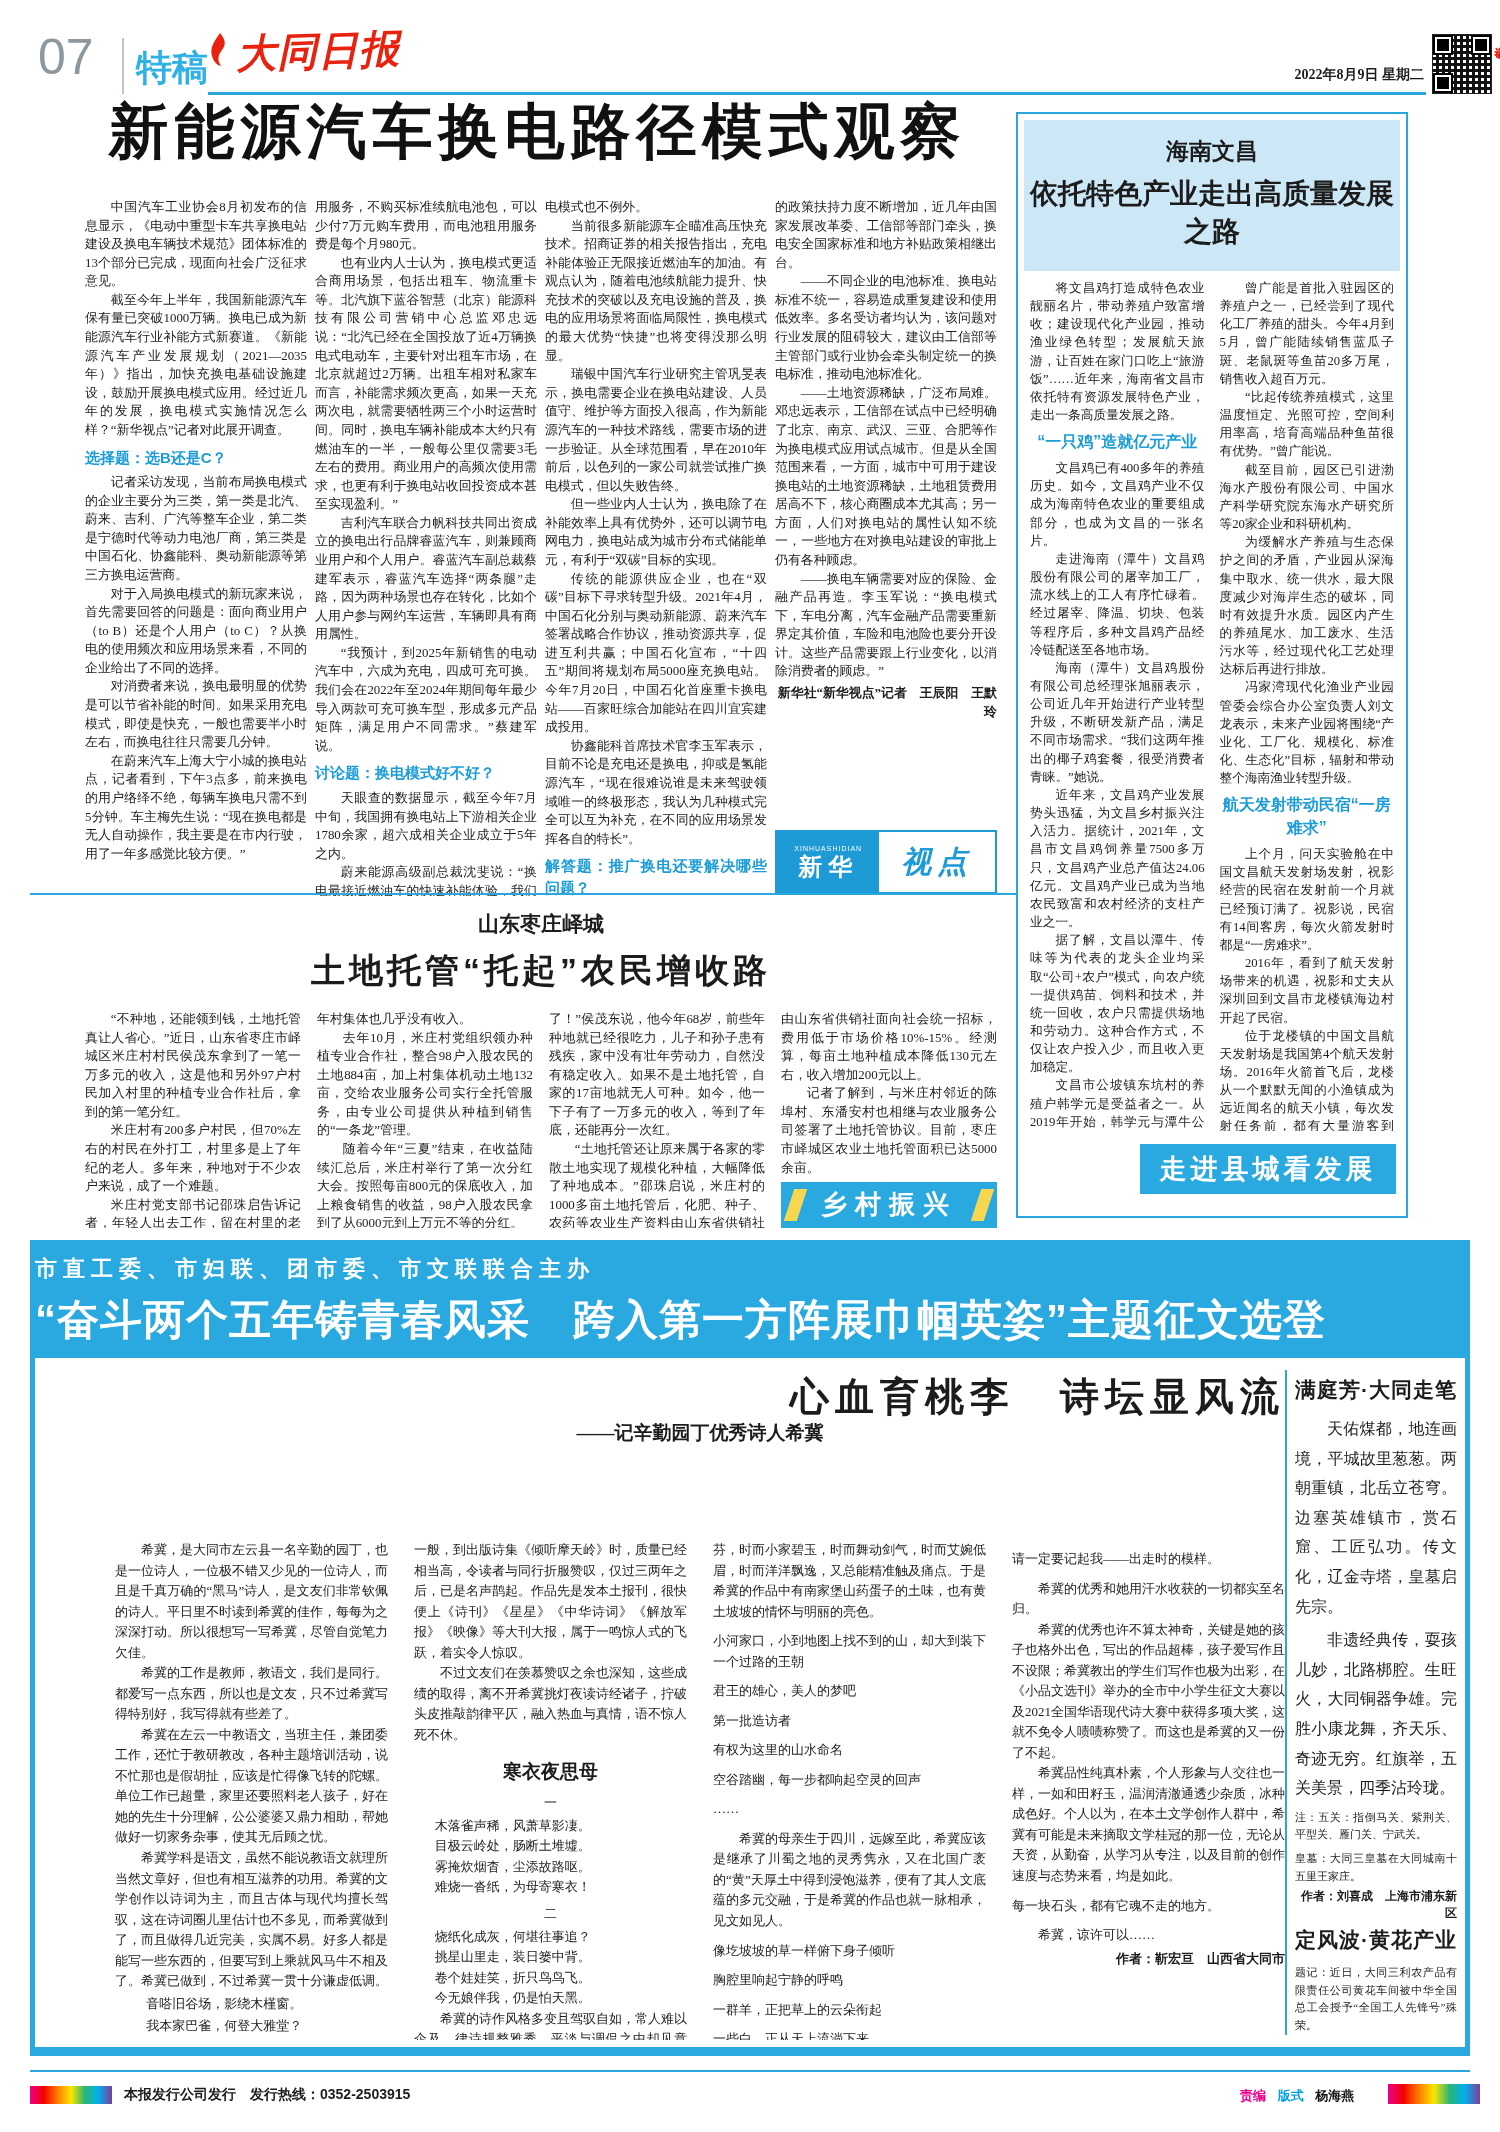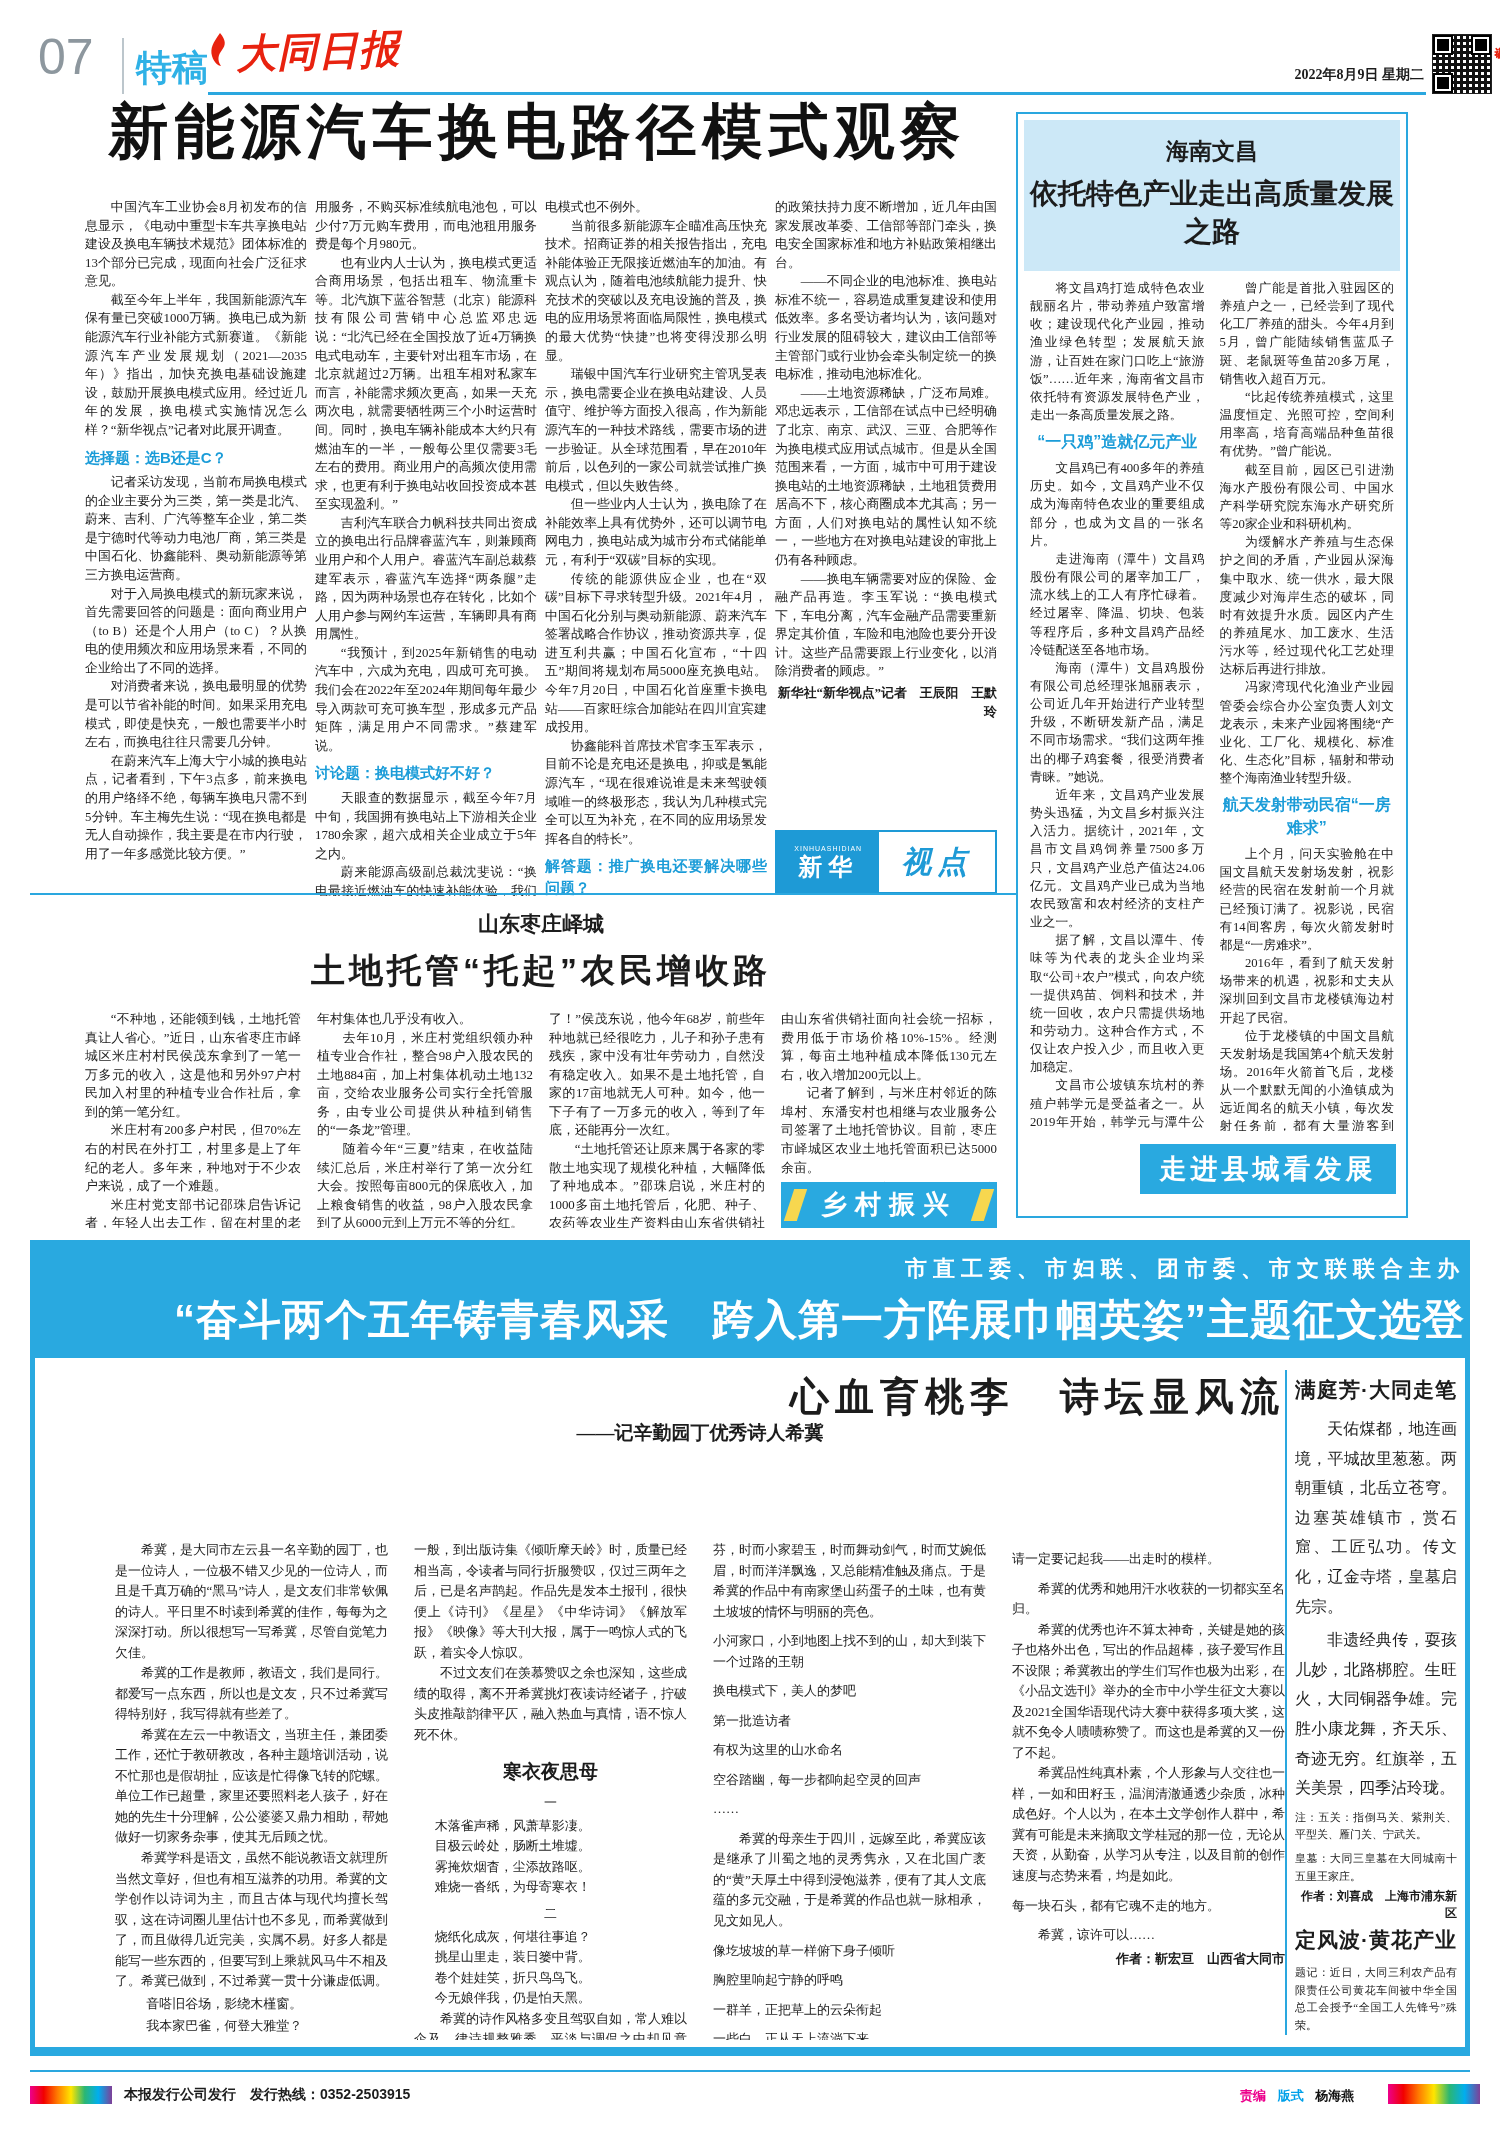--- a/index.html
+++ b/index.html
@@ -66,21 +66,21 @@
   .sd-title{font-size:34px;font-weight:bold;letter-spacing:4px;margin-top:10px;font-family:"Liberation Sans","DejaVu Sans",sans-serif;}
   .sd-cols{position:absolute;left:85px;top:1010px;width:912px;height:218px;gap:16px;font-size:12.9px;line-height:1.44;}
   .xczx{position:absolute;left:0;right:0;bottom:0;height:46px;background:#29a9e0;color:#fff;display:flex;align-items:center;
         justify-content:center;font-size:26px;font-weight:bold;letter-spacing:8px;font-family:"Liberation Sans","DejaVu Sans",sans-serif;}
   .xczx::before,.xczx::after{content:"";position:absolute;top:7px;width:13px;height:32px;background:#f7d74f;transform:skewX(-18deg);}
   .xczx::before{left:8px;}.xczx::after{right:8px;}
 
   
   .essay{position:absolute;left:30px;top:1240px;width:1440px;height:816px;box-sizing:border-box;background:#fff;
          border-left:5px solid #29a9e0;border-right:5px solid #29a9e0;border-bottom:9px solid #29a9e0;}
-  .banner{height:118px;background:#29a9e0;color:#fff;text-align:right;padding-top:14px;box-sizing:border-box;
+  .banner{height:118px;background:#29a9e0;color:#fff;text-align:left;padding-top:14px;box-sizing:border-box;
           font-family:"Liberation Sans","DejaVu Sans",sans-serif;}
   .banner-org{font-size:22px;font-weight:bold;letter-spacing:6px;}
   .banner-big{font-size:42px;font-weight:bold;letter-spacing:1px;margin-top:8px;}
   .essay-title{position:absolute;left:80px;top:130px;width:1170px;text-align:right;font-size:39px;font-weight:bold;
                letter-spacing:6px;font-family:"Liberation Sans","DejaVu Sans",sans-serif;}
   .essay-sub{position:absolute;left:80px;top:180px;width:1170px;text-align:center;font-size:19px;font-weight:bold;}
   .essay-cols{position:absolute;left:80px;top:300px;width:1170px;height:500px;gap:26px;font-size:13px;line-height:1.58;}
   .ev-div{position:absolute;right:178px;top:130px;bottom:12px;width:2px;background:#2aa7df;}
   .sidebar{position:absolute;right:8px;top:132px;bottom:8px;width:162px;overflow:hidden;text-align:justify;}
   .sidebar .b-credit{font-size:12px;}
@@ -256,21 +256,21 @@
           <div class="b-stanza">二</div>
           <div class="b-vline">烧纸化成灰，何堪往事追？</div>
           <div class="b-vline">挑星山里走，装日篓中背。</div>
           <div class="b-vline">卷个娃娃笑，折只鸟鸟飞。</div>
           <div class="b-vline">今无娘伴我，仍是怕天黑。</div>
           <div class="b-p">希冀的诗作风格多变且驾驭自如，常人难以企及。律诗规整雅秀，平淡与调侃之中却见意境。其诗文字时而清奇峻美，时而泥土芳</div>
         </div>
       <div class="col">
           <div class="b-cont">芬，时而小家碧玉，时而舞动剑气，时而艾婉低眉，时而洋洋飘逸，又总能精准触及痛点。于是希冀的作品中有南家堡山药蛋子的土味，也有黄土坡坡的情怀与明丽的亮色。</div>
           <div class="b-verse">小河家口，小到地图上找不到的山，却大到装下一个过路的王朝</div>
-          <div class="b-verse">换电模式下，美人的梦吧</div>
+          <div class="b-verse">君王的雄心，美人的梦吧</div>
           <div class="b-verse">第一批造访者</div>
           <div class="b-verse">有权为这里的山水命名</div>
           <div class="b-verse">空谷踏幽，每一步都响起空灵的回声</div>
           <div class="b-verse">……</div>
           <div class="b-p">希冀的母亲生于四川，远嫁至此，希冀应该是继承了川蜀之地的灵秀隽永，又在北国广袤的“黄”天厚土中得到浸饱滋养，便有了其人文底蕴的多元交融，于是希冀的作品也就一脉相承，见文如见人。</div>
           <div class="b-verse">像圪坡坡的草一样俯下身子倾听</div>
           <div class="b-verse">胸腔里响起宁静的呼鸣</div>
           <div class="b-verse">一群羊，正把草上的云朵衔起</div>
           <div class="b-verse">一些白，正从天上流淌下来</div>
         </div>

